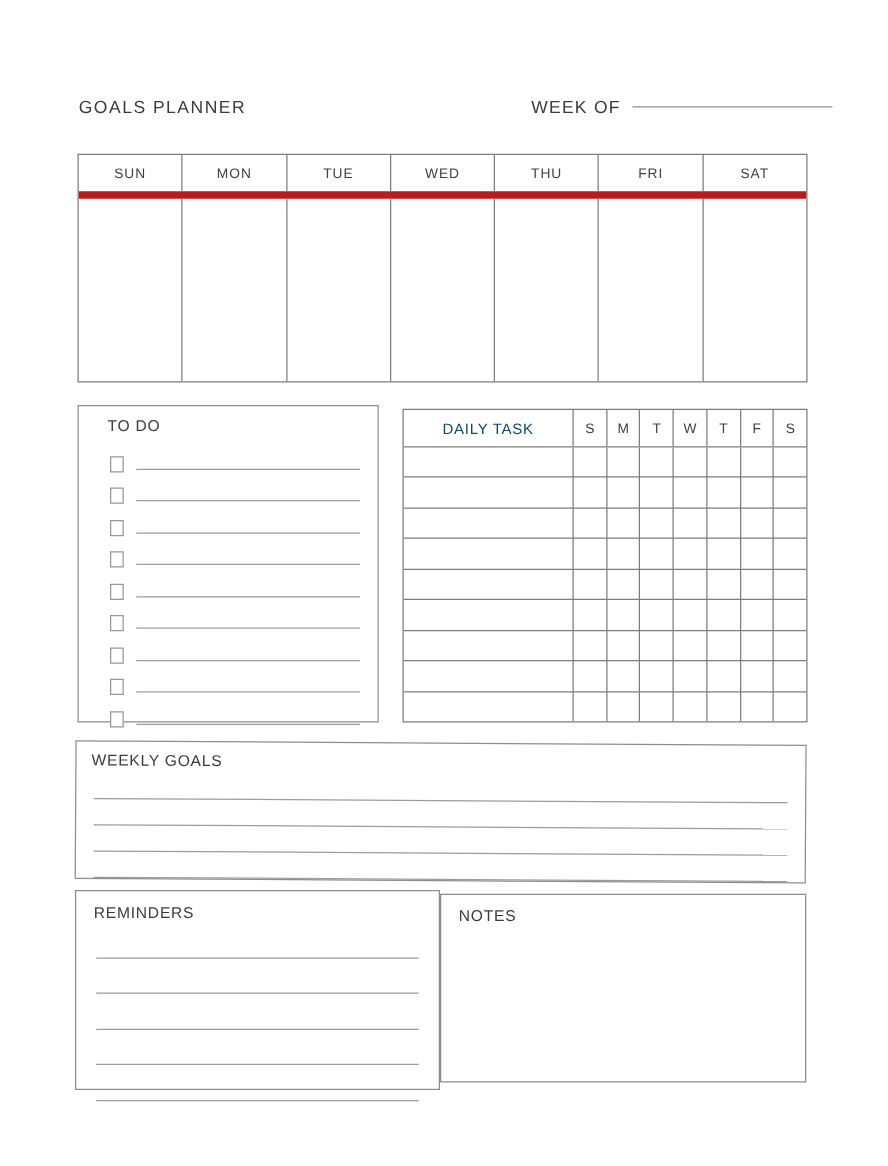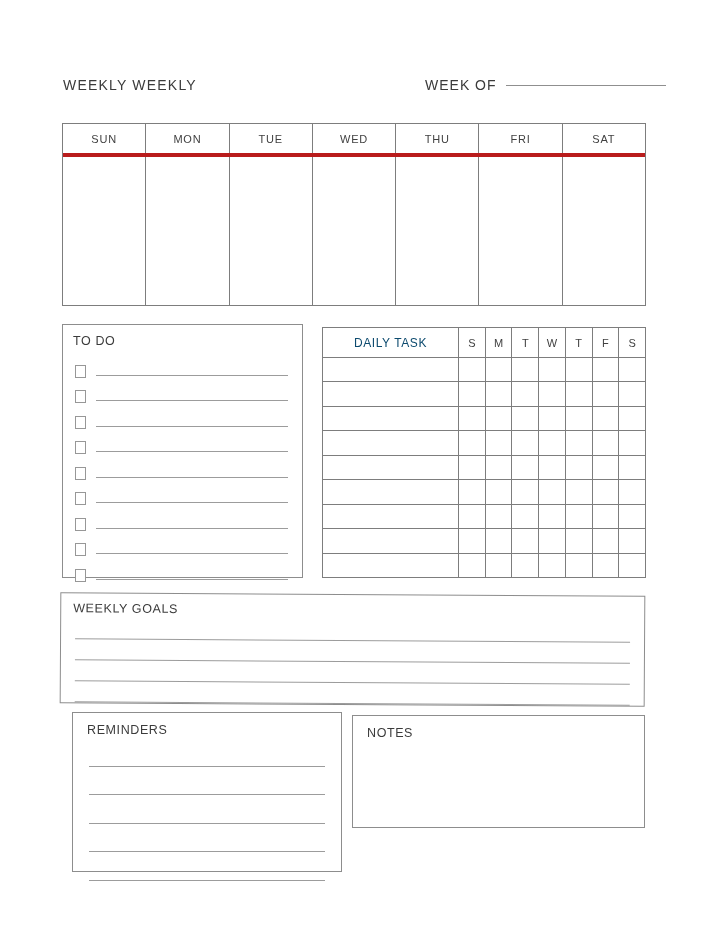--- a/index.html
+++ b/index.html
@@ -13,34 +13,34 @@
     font-weight:500;color:#3b3b3b;
   }
   .weekof{position:absolute;left:425px;top:77px;display:flex;align-items:center;}
   .weekof-label{font-size:14px;letter-spacing:1px;font-weight:500;color:#3b3b3b;}
   .weekof-line{width:160px;margin-left:9px;border-bottom:1.5px solid #8f8f8f;font-size:12px;}
   
   .days-table{
     position:absolute;left:62px;top:123px;width:584px;height:183px;
     border:1px solid #7d7d7d;box-sizing:border-box;display:flex;flex-direction:column;
   }
-  .days-header{display:flex;height:29px;border-bottom:4px solid #b91c1c;justify-content:flex-end;}
+  .days-header{display:flex;height:29px;border-bottom:6px solid #b91c1c;justify-content:flex-end;}
   .day-hcell{
     flex:1;display:flex;align-items:center;justify-content:center;
     font-size:11px;letter-spacing:0.8px;color:#414141;border-right:1px solid #7d7d7d;
   }
   .day-hcell:last-child{border-right:none;}
   .days-body{display:flex;flex:1;}
   .day-col{flex:1;border-right:1px solid #7d7d7d;}
   .day-col:last-child{border-right:none;}
   
   .box{position:absolute;border:1px solid #8d8d8d;box-sizing:border-box;background:#ffffff;}
   .box-title{font-size:12.5px;letter-spacing:0.6px;font-weight:500;color:#3b3b3b;}
   
-  .todo-box{left:62px;top:324px;width:241px;height:254px;padding:9px 10px 0 10px;}
+  .todo-box{left:62px;top:324px;width:241px;height:254px;padding:9px 10px 0 23px;}
   .todo-rows{margin-top:5px;}
   .todo-row{display:flex;align-items:flex-end;height:25.5px;}
   .todo-checkbox{
     width:11px;height:13px;border:1.5px solid #979797;box-sizing:border-box;
     margin:0 10px 1px 2px;flex:0 0 auto;background:#fff;
   }
   .todo-line{flex:1;border-bottom:1.5px solid #9c9c9c;margin:0 4px 3px 0;font-size:11px;}
   
   .task-table{
     position:absolute;left:322px;top:327px;width:324px;height:251px;
@@ -59,33 +59,33 @@
   .task-rows{position:absolute;left:0;top:0;right:0;bottom:0;display:flex;flex-direction:column;}
   .task-row{flex:1;border-bottom:1px solid #7d7d7d;font-size:11px;}
   .task-row:last-child{border-bottom:none;}
   .task-vlines{position:absolute;left:135px;top:0;right:0;bottom:0;display:flex;pointer-events:none;}
   .task-vline{flex:1;border-left:1px solid #7d7d7d;}
   
   .goals-box{left:60px;top:594px;width:585px;height:111px;padding:8px 12px 0 12px;transform:rotate(0.35deg);}
   .goals-lines{margin-top:3px;}
   .rule-line{height:20px;border-bottom:1.5px solid #9c9c9c;margin:0 2px;font-size:11px;}
   
-  .reminders-box{left:72px;top:712px;width:270px;height:160px;padding:10px 14px 0 14px;}
+  .reminders-box{left:60px;top:712px;width:292px;height:160px;padding:10px 14px 0 14px;}
   .reminders-lines{margin-top:1px;}
   .reminder-line{height:27.5px;border-bottom:1.5px solid #9c9c9c;margin:0 2px;font-size:11px;}
   
-  .notes-box{left:352px;top:715px;width:293px;height:113px;padding:10px 14px 11px 14px;}
+  .notes-box{left:352px;top:715px;width:293px;height:151px;padding:10px 14px 11px 14px;}
   .notes-area{position:absolute;left:0;top:34px;right:0;bottom:0;font-size:11px;}
 </style>
 </head>
 <body>
 
 <div class="page">
 
-  <div class="page-title">WEEKLY WEEKLY</div>
+  <div class="page-title">GOALS PLANNER</div>
   <div class="weekof">
     <span class="weekof-label">WEEK OF</span>
     <span class="weekof-line"></span>
   </div>
 
   <div class="days-table">
     <div class="days-header">
 
         <div class="day-hcell">SUN</div>
 

